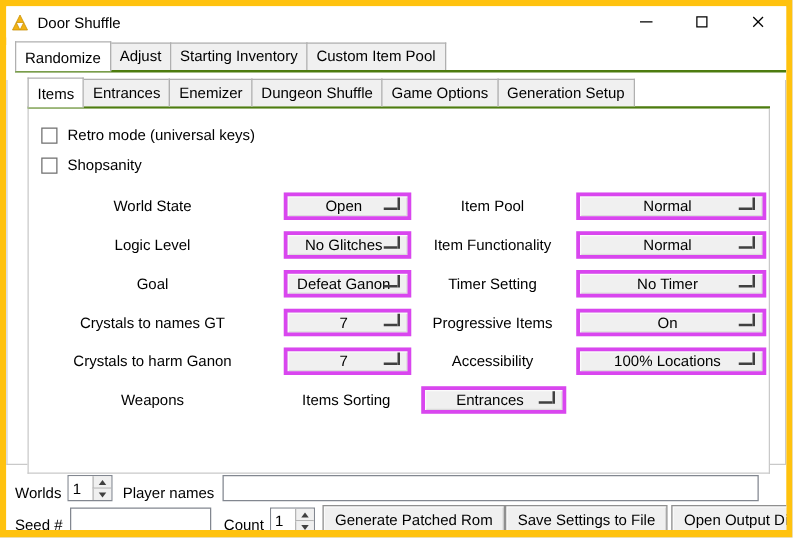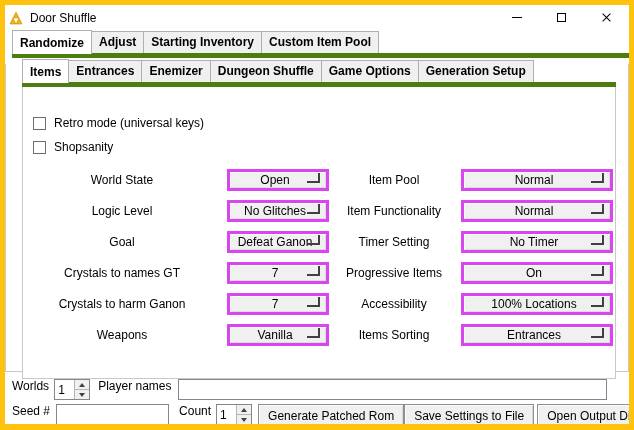--- a/index.html
+++ b/index.html
@@ -18,49 +18,49 @@
   .winbtn{ width:45px; height:25px; display:flex; align-items:center; justify-content:center; cursor:default; }
   .g-min{ width:10px; height:1px; background:#000; }
   .g-max{ width:9px; height:9px; border:1px solid #000; }
   .g-close{ position:relative; width:11px; height:11px; }
   .g-close::before,.g-close::after{ content:""; position:absolute; left:5px; top:0; width:1px; height:11px; background:#000; }
   .g-close::before{ transform:rotate(45deg); }
   .g-close::after{ transform:rotate(-45deg); }
   
   .content{ position:relative; height:394px; background:#ffffff; }
   
-  .tabbar{ display:flex; align-items:flex-end; border-bottom:5px solid #4d7c0f;font-weight:bold; }
+  .tabbar{ display:flex; align-items:flex-end; border-bottom:2px solid #4d7c0f; }
   .tabbar.outer{ margin:6px 0 0 7px; height:22px; }
   .tabbar.inner{ height:21px; }
   .tab{ font-size:12px; padding:3px 7px 4px 7px; background:#f0f0f0;
         border:1px solid #b0b0b0; border-bottom:none; margin-right:-1px;
         margin-top:2px; white-space:nowrap; cursor:default; }
   .tab.selected{ background:#ffffff; margin-top:0; padding-top:5px; position:relative; z-index:2; margin-bottom:-1px; }
   
   .outer-page{ position:absolute; left:0; top:28px; right:0; bottom:58px; background:#ffffff;
                border:1px solid #c9c9c9; border-top:none; }
   .inner-notebook{ margin:2px 12px 0 16px; }
-  .inner-page{ background:#ffffff; border:1px solid #c9c9c9; border-top:none; height:292px; padding-top:19px; }
+  .inner-page{ background:#ffffff; border:1px solid #c9c9c9; border-top:none; height:292px; padding-top:4px; }
   
   .cbrow{ display:flex; align-items:center; gap:8px; margin:10px 0 0 10px; }
   .cb{ width:13px; height:13px; background:#fff; border:1px solid #6e6e6e; }
   .cbrow .cblabel{ font-size:12px; color:#000; }
   
   .optgrid{ display:grid; grid-template-columns:192px 102px 116px 152px;
             column-gap:8px; row-gap:9px; margin:15px 0 0 4px; align-items:center; }
   .optlabel{ font-size:12px; color:#000; text-align:center; padding-right:2px; white-space:nowrap; }
   .optbtn{ position:relative; height:22px; background:#f0f0f0; border:3px solid #d946ef;
            display:flex; align-items:center; justify-content:center; font-size:12px;
            box-shadow:inset 1px 1px 0 #fbfbfb, inset -1px -1px 0 #dcdcdc; cursor:default; }
   .optval{ padding-right:6px; }
   .ind{ position:absolute; right:6px; bottom:5px; width:13px; height:10px; }
   .ind .h{ position:absolute; left:0; bottom:0; width:11px; height:2px; background:#404040; }
   .ind .v{ position:absolute; right:0; bottom:0; width:2px; height:10px; background:#404040; }
   
-  .row{ position:absolute; left:0; right:18px; display:flex; align-items:flex-start; font-size:12px; }
+  .row{ position:absolute; left:0; right:18px; display:flex; align-items:flex-end; font-size:12px; }
   .rowA{ bottom:29px; height:22px; padding:0 4px 0 7px; }
   .rowB{ bottom:3px; height:23px; padding:0 4px 0 7px; }
   .lbl{ color:#000; white-space:nowrap; }
   .entry{ height:21px; border:1px solid #828790; background:#fff; font:12px "Liberation Sans", sans-serif; padding:0 3px; }
   .spin{ display:flex; height:21px; border:1px solid #828790; background:#fff; margin-left:5px; }
   .spin input{ width:19px; border:none; outline:none; font:12px "Liberation Sans", sans-serif; padding:0 0 0 3px; }
   .arrows{ display:flex; flex-direction:column; width:15px; }
   .arrow{ flex:1; background:#f0f0f0; border-left:1px solid #b5b5b5; position:relative; cursor:default; }
   .arrow.up{ border-bottom:1px solid #b5b5b5; }
   .arrow::after{ content:""; position:absolute; left:4px; }
@@ -210,27 +210,20 @@
             <span class="optlabel">Accessibility</span>
             <div class="optbtn">
               <span class="optval">100% Locations</span>
               <span class="ind">
                   <i class="h"></i>
                   <i class="v"></i>
                 </span>
             </div>
 
             <span class="optlabel">Weapons</span>
-            <div class="optbtn">
-              <span class="optval">Vanilla</span>
-              <span class="ind">
-                  <i class="h"></i>
-                  <i class="v"></i>
-                </span>
-            </div>
             <span class="optlabel">Items Sorting</span>
             <div class="optbtn">
               <span class="optval">Entrances</span>
               <span class="ind">
                   <i class="h"></i>
                   <i class="v"></i>
                 </span>
             </div>
 
           </div>

